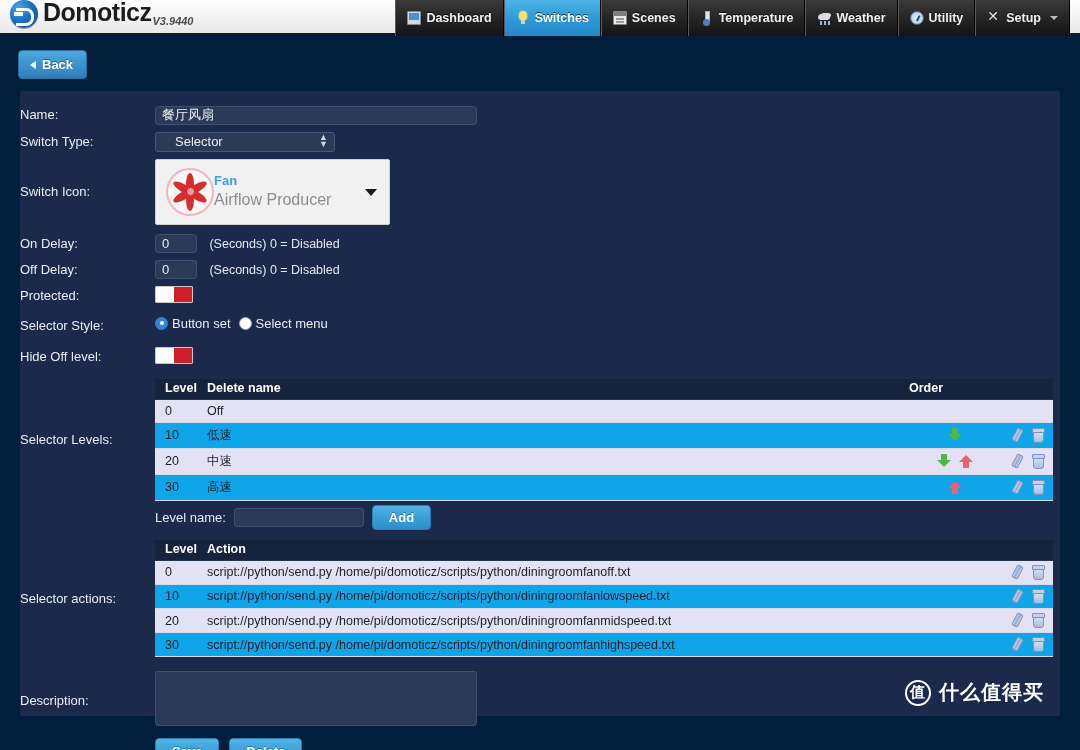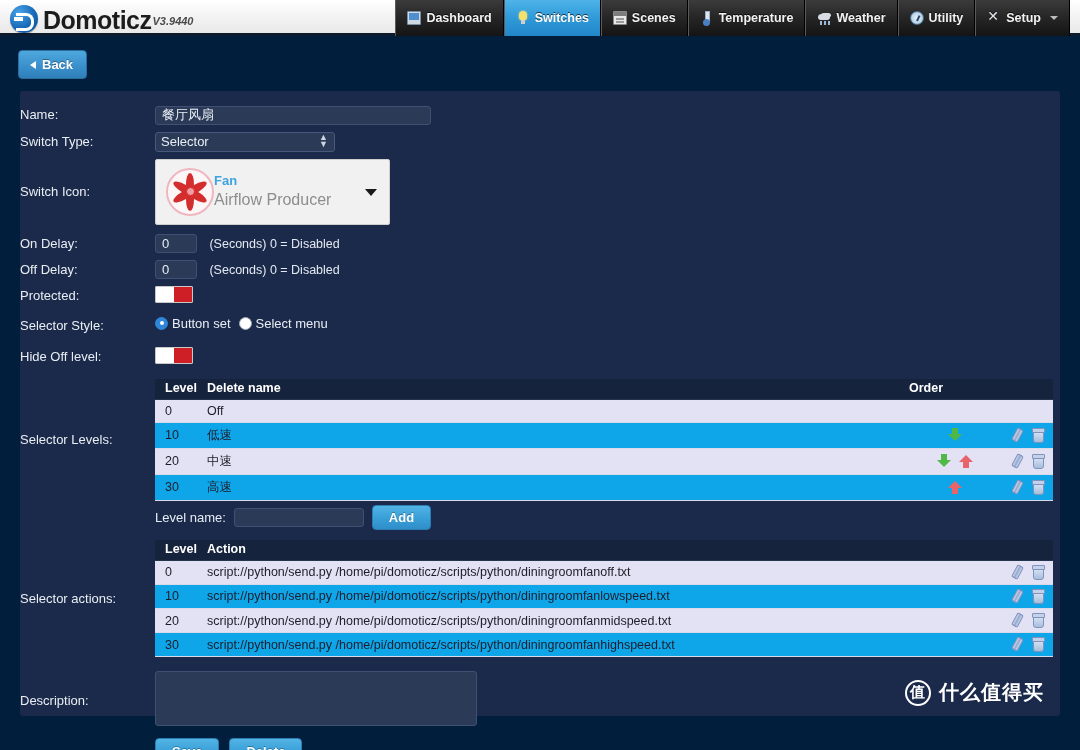--- a/index.html
+++ b/index.html
@@ -16,21 +16,21 @@
   .topbar {
     position: relative;
     height: 36px;
     width: 1080px;
     background: linear-gradient(to bottom, #ffffff 0%, #f2f2f2 55%, #e9e9e9 100%);
     border-bottom: 3px solid #0d1b2e;
     display: flex;
     align-items: stretch;
   }
   .brand {
-    display: flex; align-items: flex-end;
+    display: flex; align-items: flex-start;
     padding-left: 10px;
     flex: 0 0 auto;
   }
   .brand-logo {
     width: 28px; height: 28px; border-radius: 50%;
     background: radial-gradient(circle at 32% 28%, #4aa3e8 0%, #1669b8 55%, #0b4a8c 100%);
     position: relative;
     box-shadow: 0 1px 1px rgba(0,0,0,.35);
     flex: 0 0 auto;
   }
@@ -148,35 +148,35 @@
   input[type=text], textarea {
     background: #2b3a57;
     border: 1px solid #3f5072;
     border-radius: 3px;
     color: #e9eef4;
     font-family: inherit;
     font-size: 13px;
     padding: 2px 6px;
     outline: none;
   }
-  .inp-name { width: 276px; height: 19px; }
+  .inp-name { width: 322px; height: 19px; }
   .inp-delay { width: 42px; height: 19px; }
   .inp-levelname {
     width: 130px; height: 19px;
     background: #ffffff; border: 1px solid #b9bfcb; color: #222;
   }
 
   .sel-type {
     width: 180px; height: 20px;
     background: #2b3a57;
     border: 1px solid #46587c;
     border-radius: 3px;
     color: #e9eef4;
     font-family: inherit; font-size: 13px;
-    padding: 0 18px 0 5px;
+    padding: 0 18px 0 19px;
     -webkit-appearance: none; appearance: none;
     position: relative;
   }
   .select-wrap { position: relative; display: inline-block; }
   .select-arrows {
     position: absolute; right: 7px; top: 2px;
     pointer-events: none; line-height: 7px; color: #cdd6e2; font-size: 9px;
   }
   .select-arrows i { display:block; font-style:normal; }
 

